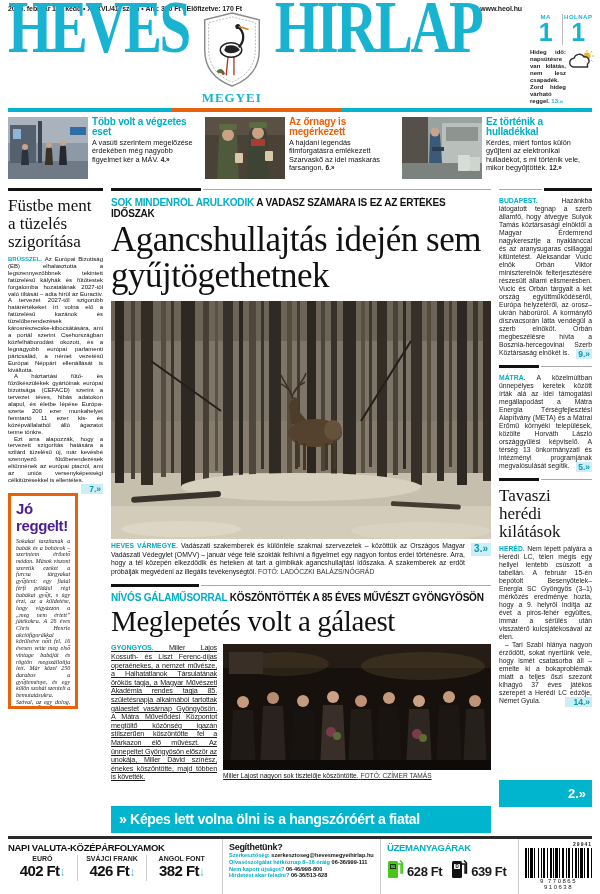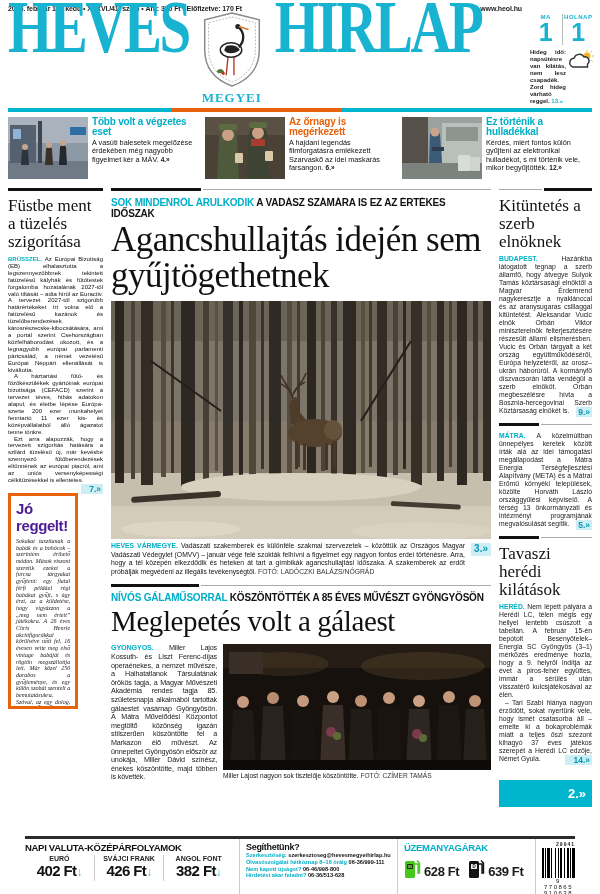--- a/index.html
+++ b/index.html
@@ -67,39 +67,39 @@
   .mhead{font-size:35px;line-height:36px;letter-spacing:-0.5px;margin:3px 0 7px;}
   .photo-main{width:380px;height:238px;}
   .cap{position:relative;margin-top:3px;padding-right:26px;font-size:6.8px;line-height:8.6px;text-align:justify;color:#111;}
   .cap-credit{color:#333;}
   .cap .bigpref{position:absolute;right:0;top:1px;background:#cdeef5;color:#0898b2;
        font-weight:800;font-size:10px;padding:2px 3px;}
   .mdiv{position:relative;height:3px;margin:8px 0 5px;}
   .mdiv::before{content:"";position:absolute;left:0;top:0;width:88px;height:3px;background:#111;}
   .mdiv::after{content:"";position:absolute;left:90px;right:0;top:1px;height:1px;background:#aaa;}
   .ghead{font-size:29px;line-height:31px;letter-spacing:-0.4px;margin:3px 0 7px;}
-  .grow{display:flex;gap:6px;height:150px;overflow:hidden;}
+  .grow{display:flex;gap:6px;height:150px;overflow:hidden;text-decoration:underline;}
   .gbody{width:106px;flex:none;font-size:7.2px;line-height:8.6px;text-align:justify;letter-spacing:-0.15px;}
   .gphoto-wrap{flex:1;}
   .gphoto{width:100%;height:126px;overflow:hidden;}
   .gcap{font-size:6.6px;margin-top:2px;color:#111;}
   .strip{position:absolute;left:0;right:0;bottom:0;background:#00b5cd;color:#fff;
          font-weight:800;font-size:14px;letter-spacing:-0.3px;padding:5px 8px 6px;}
   
   .rhead{font-size:17px;line-height:18px;margin:0 0 4px;}
   .rbody{font-size:6.8px;line-height:8px;text-align:justify;}
   .rbody p{margin:0;} .rbody p+p{text-indent:6px;}
   .rdiv{position:relative;height:3px;margin:8px 0 6px;}
   .rdiv::before{content:"";position:absolute;left:0;top:0;width:40px;height:3px;background:#111;}
   .rdiv::after{content:"";position:absolute;left:42px;right:0;top:1px;height:1px;background:#aaa;}
   .rc-pagebox{position:absolute;left:0;right:0;bottom:26px;height:27px;background:#00b5cd;
       color:#fff;font-weight:800;font-size:13px;display:flex;align-items:center;justify-content:flex-end;padding-right:6px;box-sizing:border-box;}
   
   .footer{position:absolute;left:0;right:0;bottom:0;height:55px;border-top:3px solid #2b2b2b;
-          margin:0 25px;display:flex;background:#fff;}
+          margin:0 8px;display:flex;background:#fff;}
   .fsec{padding-top:3px;box-sizing:border-box;}
   .fcur{width:208px;}
   .ftitle{font-size:9.5px;font-weight:800;letter-spacing:-0.3px;color:#111;}
   .curs{display:flex;margin-top:2px;}
   .cur{flex:1;text-align:center;}
   .cur+.cur{border-left:1px solid #ccc;}
   .cur-label{font-size:7px;font-weight:700;color:#222;}
   .cur-val{font-size:15px;font-weight:800;letter-spacing:-0.6px;color:#111;line-height:17px;}
   .arrow{color:#41c3da;font-weight:800;font-size:12px;}
   .fhelp{width:152px;border-left:1px solid #ccc;margin-left:6px;padding-left:6px;}
@@ -199,21 +199,21 @@
           <path d="M38 32 q3 -6 6 0 l1 16 h-8 Z" fill="#3a3129"></path>
           <path d="M52 30 q3 -6 6 0 l1 18 h-8 Z" fill="#23292f"></path>
           <circle cx="17" cy="30" r="3" fill="#c7a58c"></circle>
           <circle cx="41" cy="28" r="3" fill="#c7a58c"></circle>
           <circle cx="55" cy="26" r="3" fill="#c7a58c"></circle>
         </svg>
       </div>
       <div class="ttxt">
         <div class="ttitle cyan">Több volt a végzetes eset</div>
         <div class="tbody">
-          <span>A vasúti balesetek megelőzése érdekében még nagyobb figyelmet kér a MÁV.</span>
+          <span>A vasúti szerintem megelőzése érdekében még nagyobb figyelmet kér a MÁV.</span>
           <span class="tpref">4.»</span>
         </div>
       </div>
     </div>
     <div class="teaser">
       <div class="timg">
         <svg width="80" height="62" viewBox="0 0 80 62">
           <rect width="80" height="62" fill="#4a4237"></rect>
           <rect x="0" y="0" width="80" height="18" fill="#5a5044"></rect>
           <path d="M14 20 a9 9 0 0 1 18 0 l2 42 h-22 Z" fill="#4f5a3d"></path>
@@ -407,24 +407,26 @@
                 <circle cx="200" cy="94" r="4" fill="#5d6b35"></circle>
               <rect y="116" width="268" height="10" fill="#0d0a08"></rect>
             </svg>
           </div>
           <div class="gcap">
             <span>Miller Lajost nagyon sok tisztelője köszöntötte.</span>
             <span class="cap-credit">FOTÓ: CZÍMER TAMÁS</span>
           </div>
         </div>
       </div>
+      <div class="strip">
+        <span>» Képes lett volna ölni is a hangszóróért a fiatal</span>
+      </div>
     </div>
 
     <div class="colR">
-      <h2 class="serifhead rhead">Kitüntetés a szerb elnöknek</h2>
       <div class="rbody">
         <p><span class="loc">BUDAPEST.</span>
            <span>Hazánkba látogatott tegnap a szerb államfő, hogy átvegye Sulyok Tamás köztársasági elnöktől a Magyar Érdemrend nagykeresztje a nyaklánccal és az aranysugaras csillaggal kitüntetést. Aleksandar Vucic elnök Orbán Viktor miniszterelnök felterjesztésére részesült állami elismerésben. Vucic és Orbán tárgyalt a két ország együttműködéséről, Európa helyzetéről, az orosz–ukrán háborúról. A kormányfő díszvacsorán látta vendégül a szerb elnököt. Orbán megbeszélésre hívta a Bosznia-hercegovinai Szerb Köztársaság elnökét is.</span>
            <span class="pref">9.»</span></p>
       </div>
       <div class="rdiv"></div>
       <div class="rbody">
         <p><span class="loc">MÁTRA.</span>
            <span>A közelmúltban ünnepélyes keretek között írták alá az idei támogatási megállapodást a Mátra Energia Térségfejlesztési Alapítvány (META) és a Mátrai Erőmű környéki települések, közölte Horváth László országgyűlési képviselő. A térség 13 önkormányzati és intézményi programjának megvalósulását segítik.</span>
            <span class="pref">5.»</span></p>

